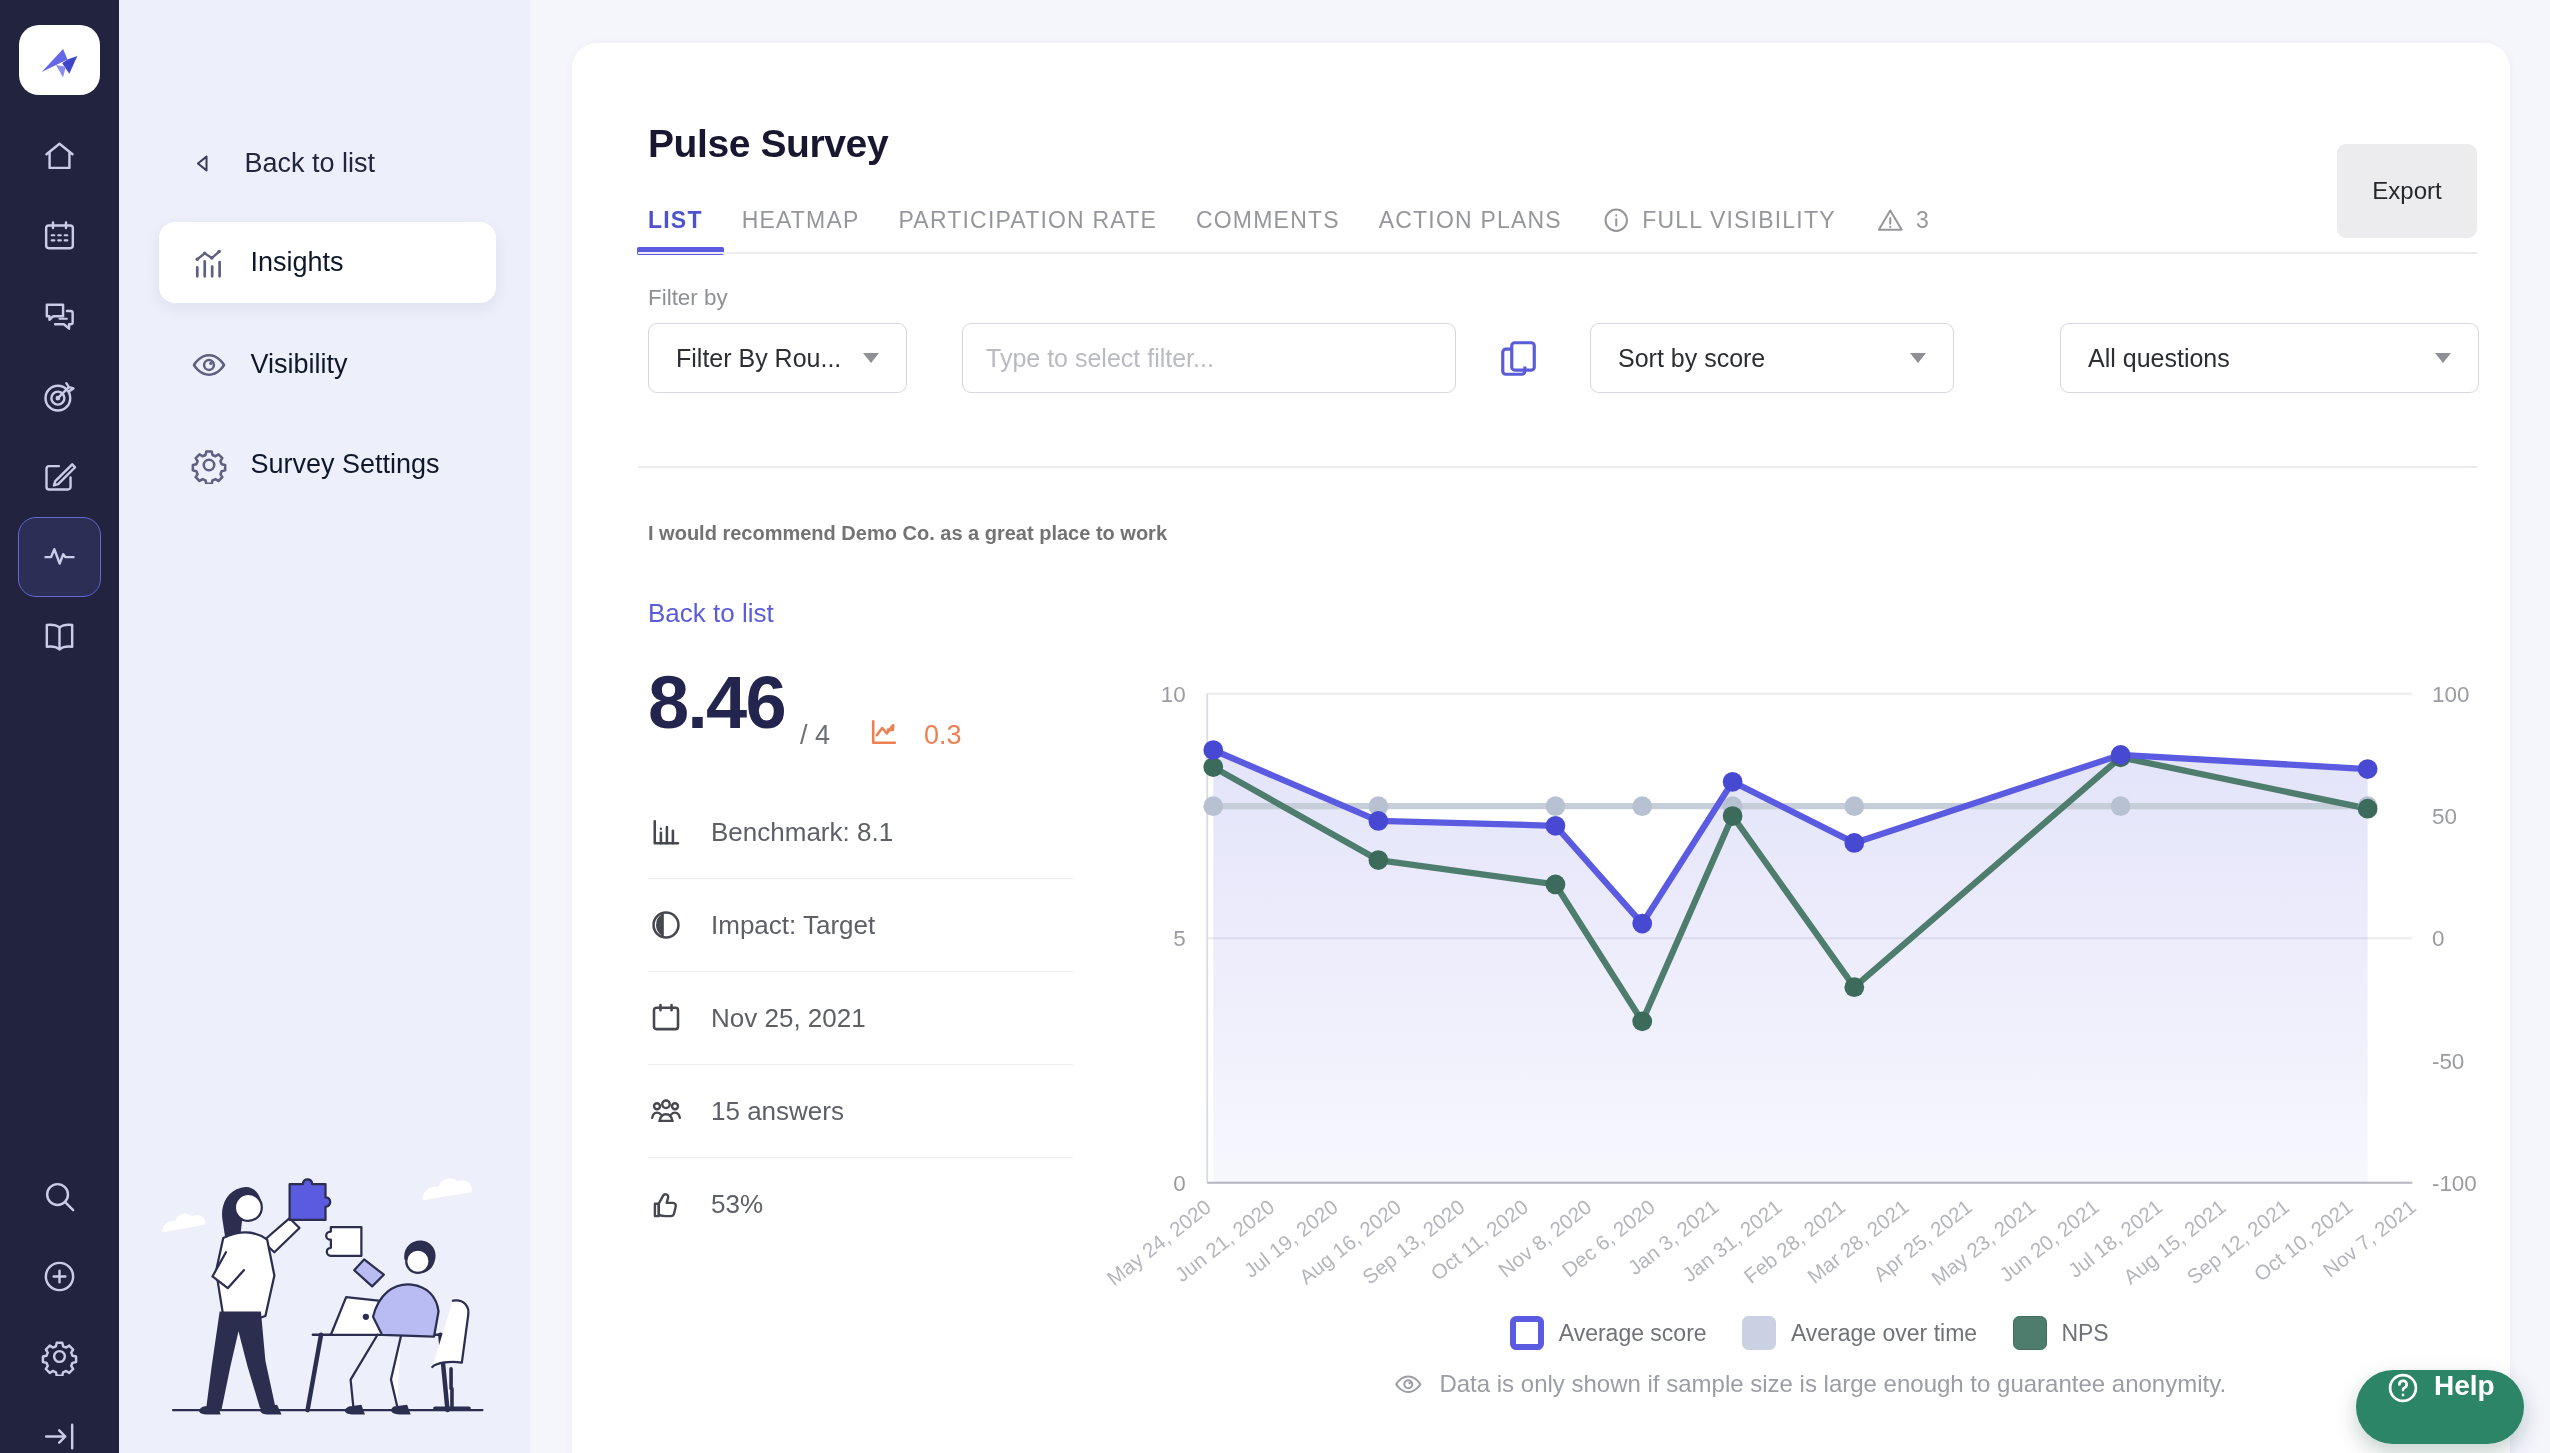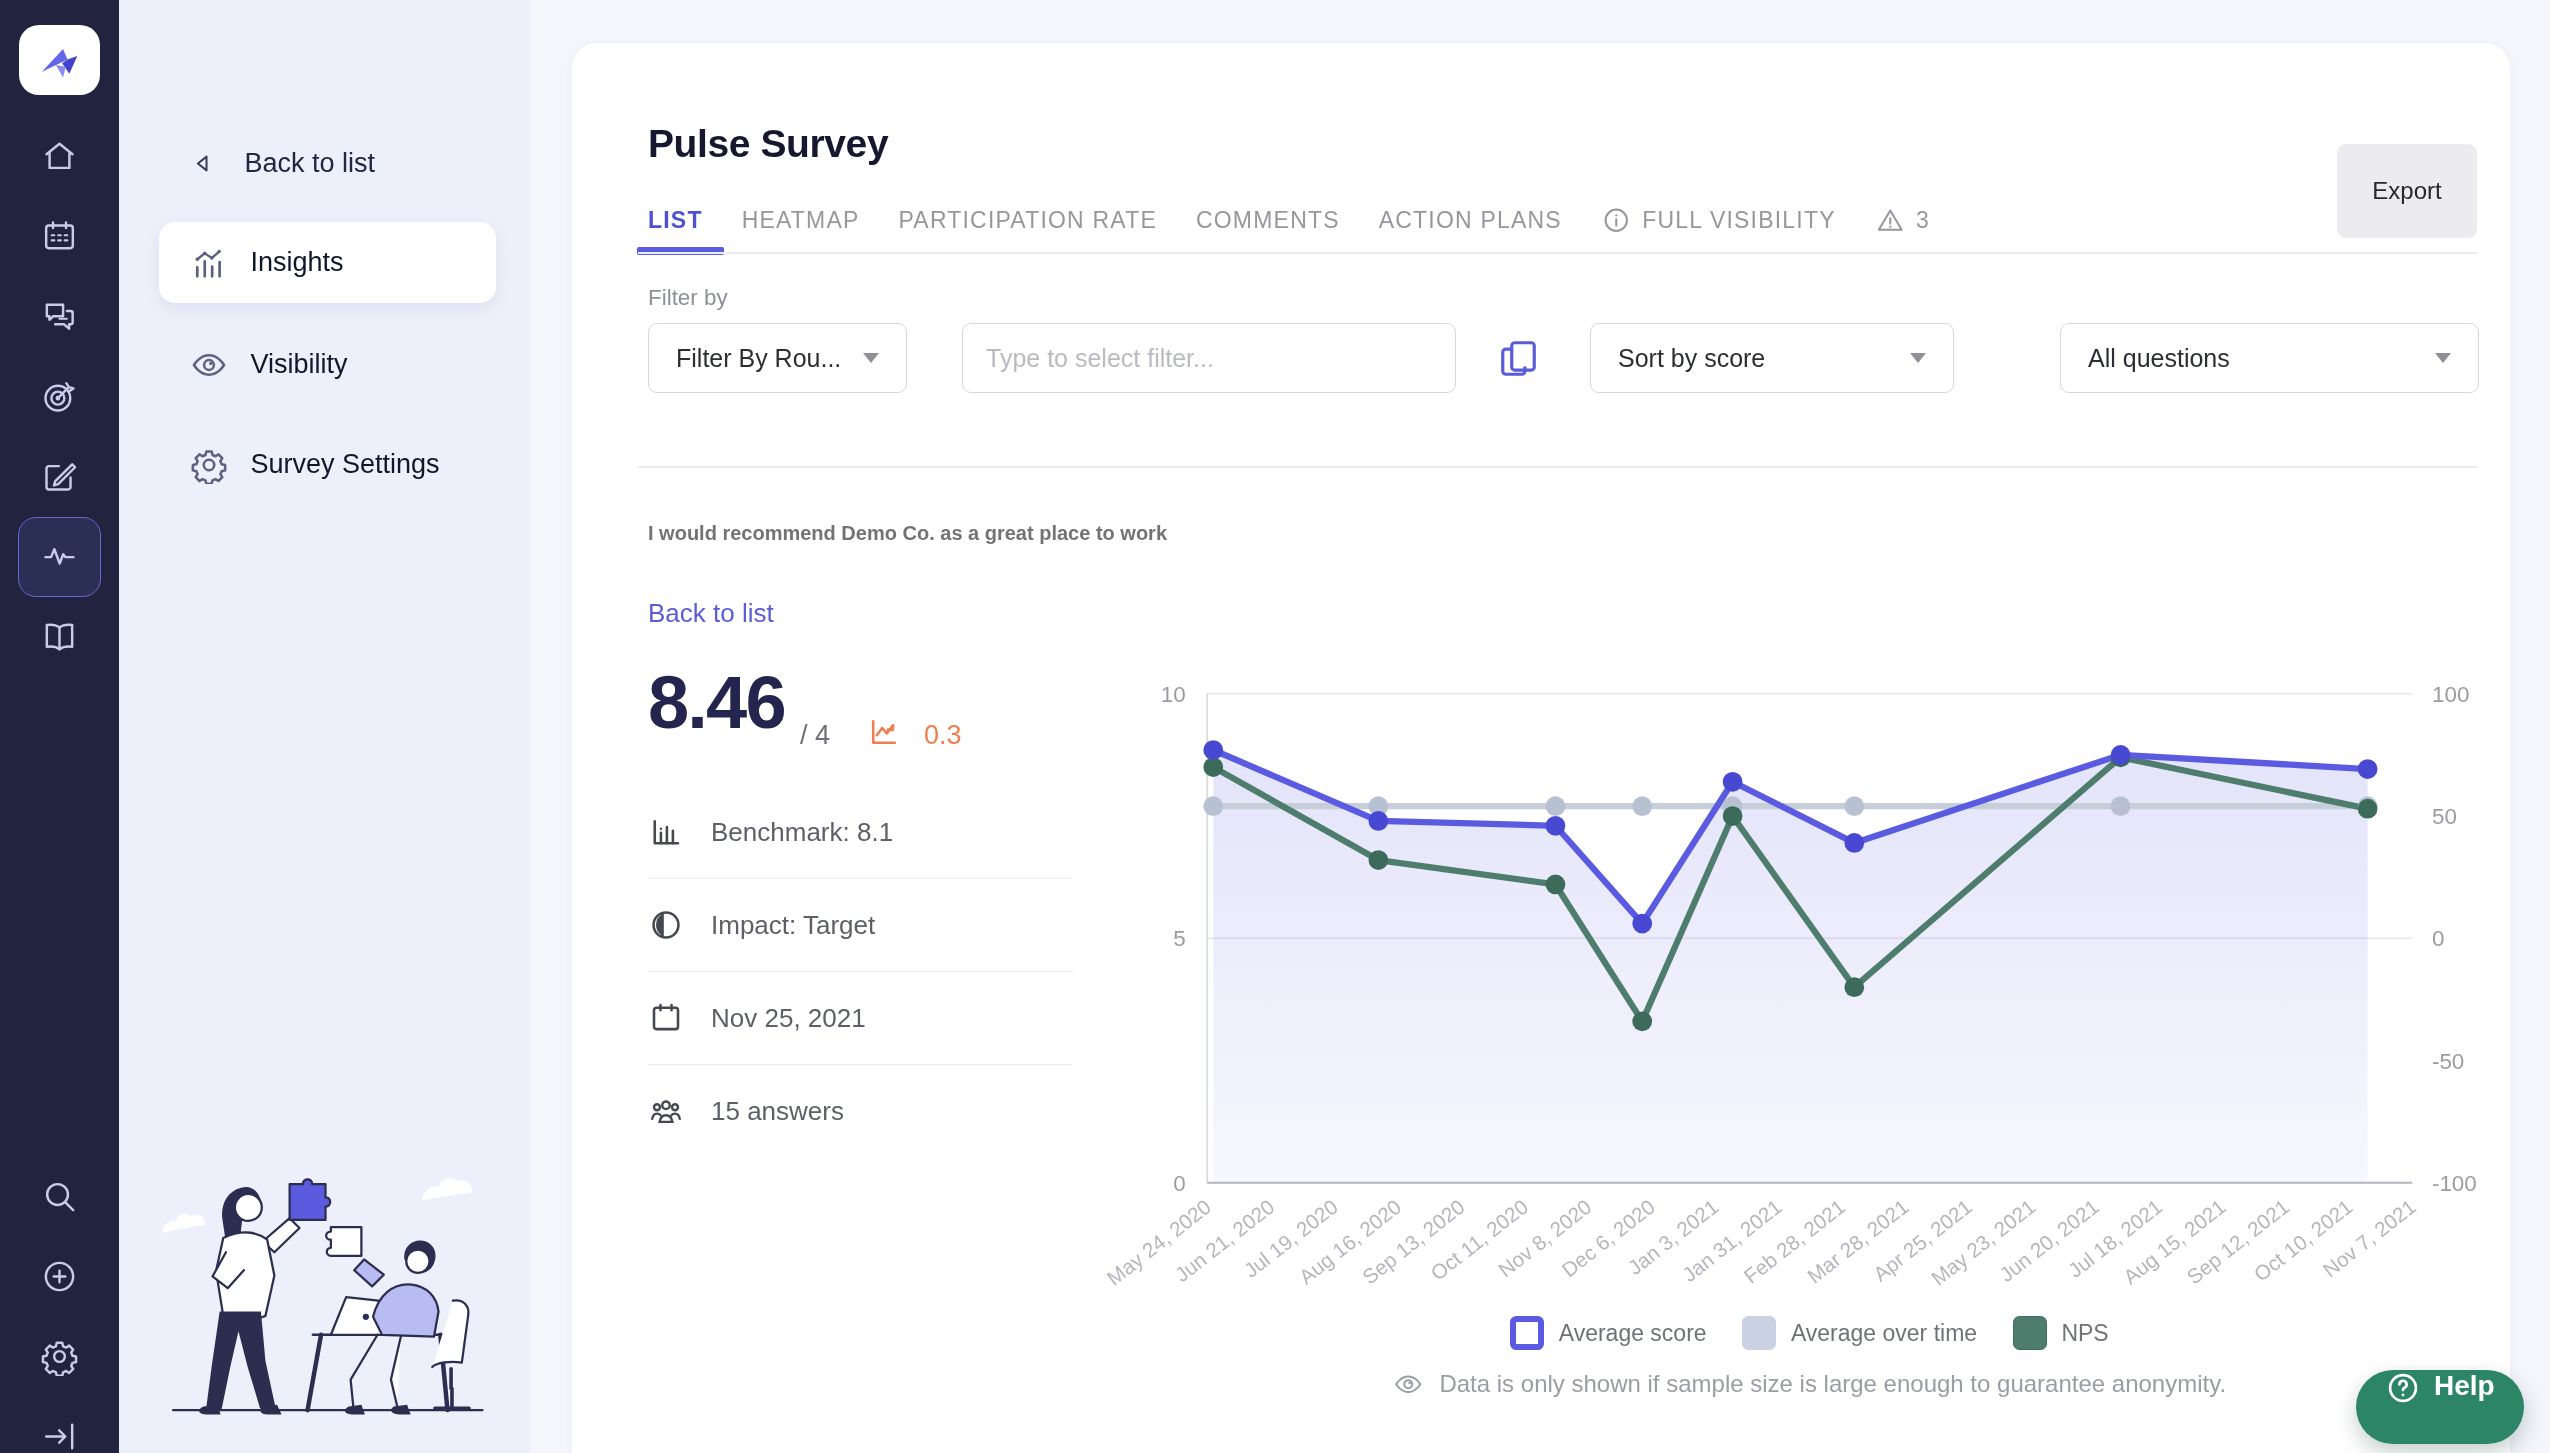--- a/index.html
+++ b/index.html
@@ -412,20 +412,29 @@
       <li class="detail-row">
         <span style="display: flex;">
           <svg viewBox="0 0 24 24" fill="none" stroke="currentColor" stroke-width="1.6" stroke-linecap="round">
             <circle cx="6" cy="8.8" r="2"></circle>
             <circle cx="18" cy="8.8" r="2"></circle>
             <circle cx="12" cy="7.5" r="2.5"></circle>
             <path d="M2.8 16.6c.4-2.2 1.7-3.5 3.2-3.5 1 0 1.8.4 2.4 1.1M21.2 16.6c-.4-2.2-1.7-3.5-3.2-3.5-1 0-1.8.4-2.4 1.1M7.7 18.6c.5-2.8 2.1-4.4 4.3-4.4s3.8 1.6 4.3 4.4z"></path>
           </svg>
         </span>
         <span>15 answers</span>
+      </li>
+      <li class="detail-row">
+        <span style="display: flex;">
+          <svg viewBox="0 0 24 24" fill="none" stroke="currentColor" stroke-width="1.6" stroke-linejoin="round">
+            <path d="M4.6 11.2h2.6v8.2H4.6z"></path>
+            <path d="M7.2 18.4c1.2.7 2.6 1 4.6 1h3.3c1.2 0 2.1-.7 2.3-1.8l1.1-4.7c.3-1.2-.6-2.3-1.8-2.3h-4.2l.9-3.4c.3-1-.3-2-1.3-2.3-.8-.2-1.6.2-2 .9l-3 5.4z"></path>
+          </svg>
+        </span>
+        <span>53%</span>
       </li>
     </ul>
 
   <svg id="chart-svg" viewBox="0 0 2160 1640">
       <defs>
         <linearGradient id="areaGrad" x1="0" y1="0" x2="0" y2="1">
           <stop offset="0" stop-color="#5e5fe2" stop-opacity="0.17"></stop>
           <stop offset="1" stop-color="#5e5fe2" stop-opacity="0.05"></stop>
         </linearGradient>
       </defs>

